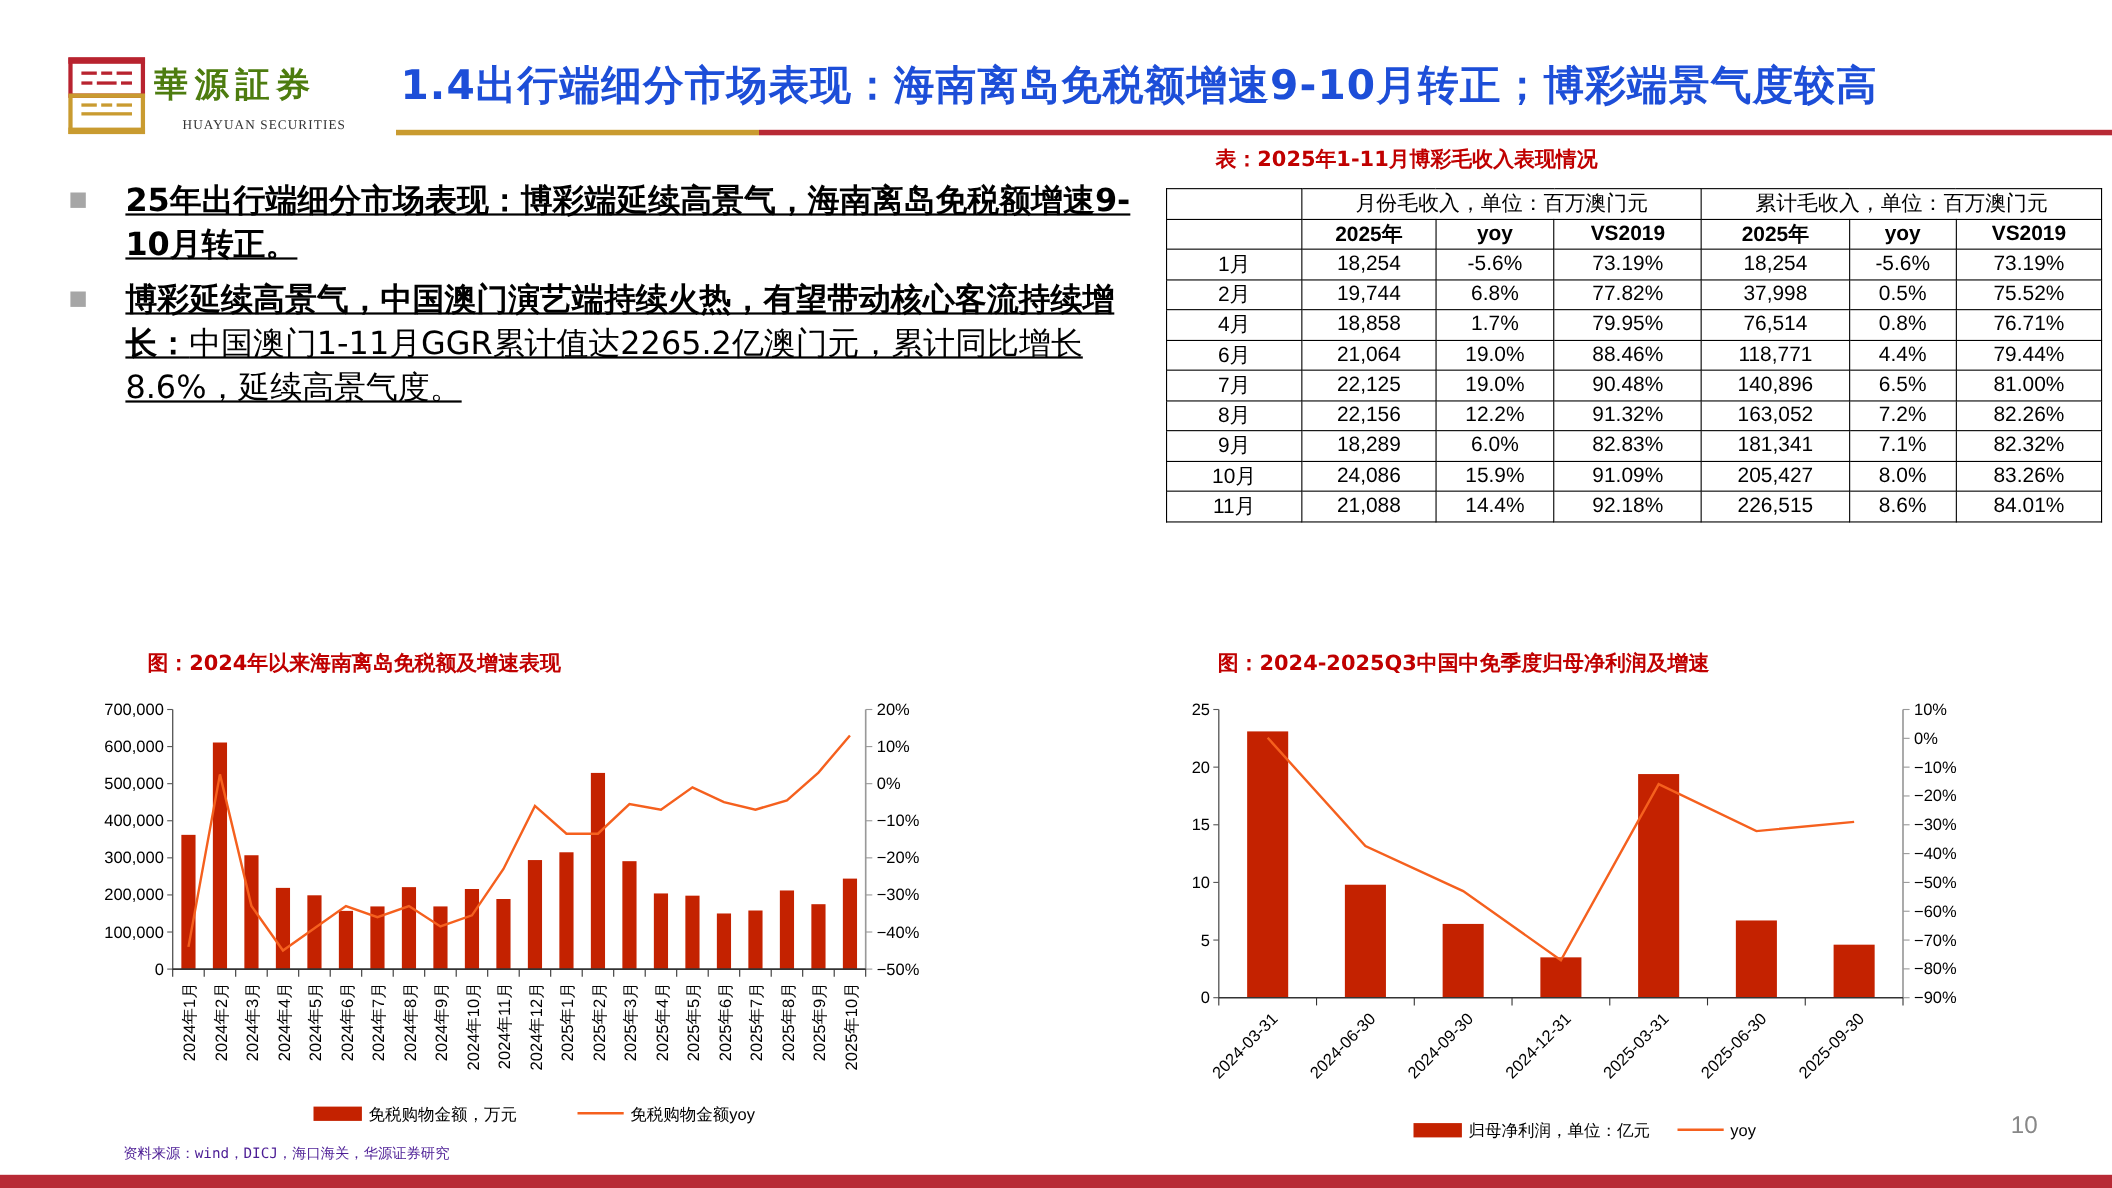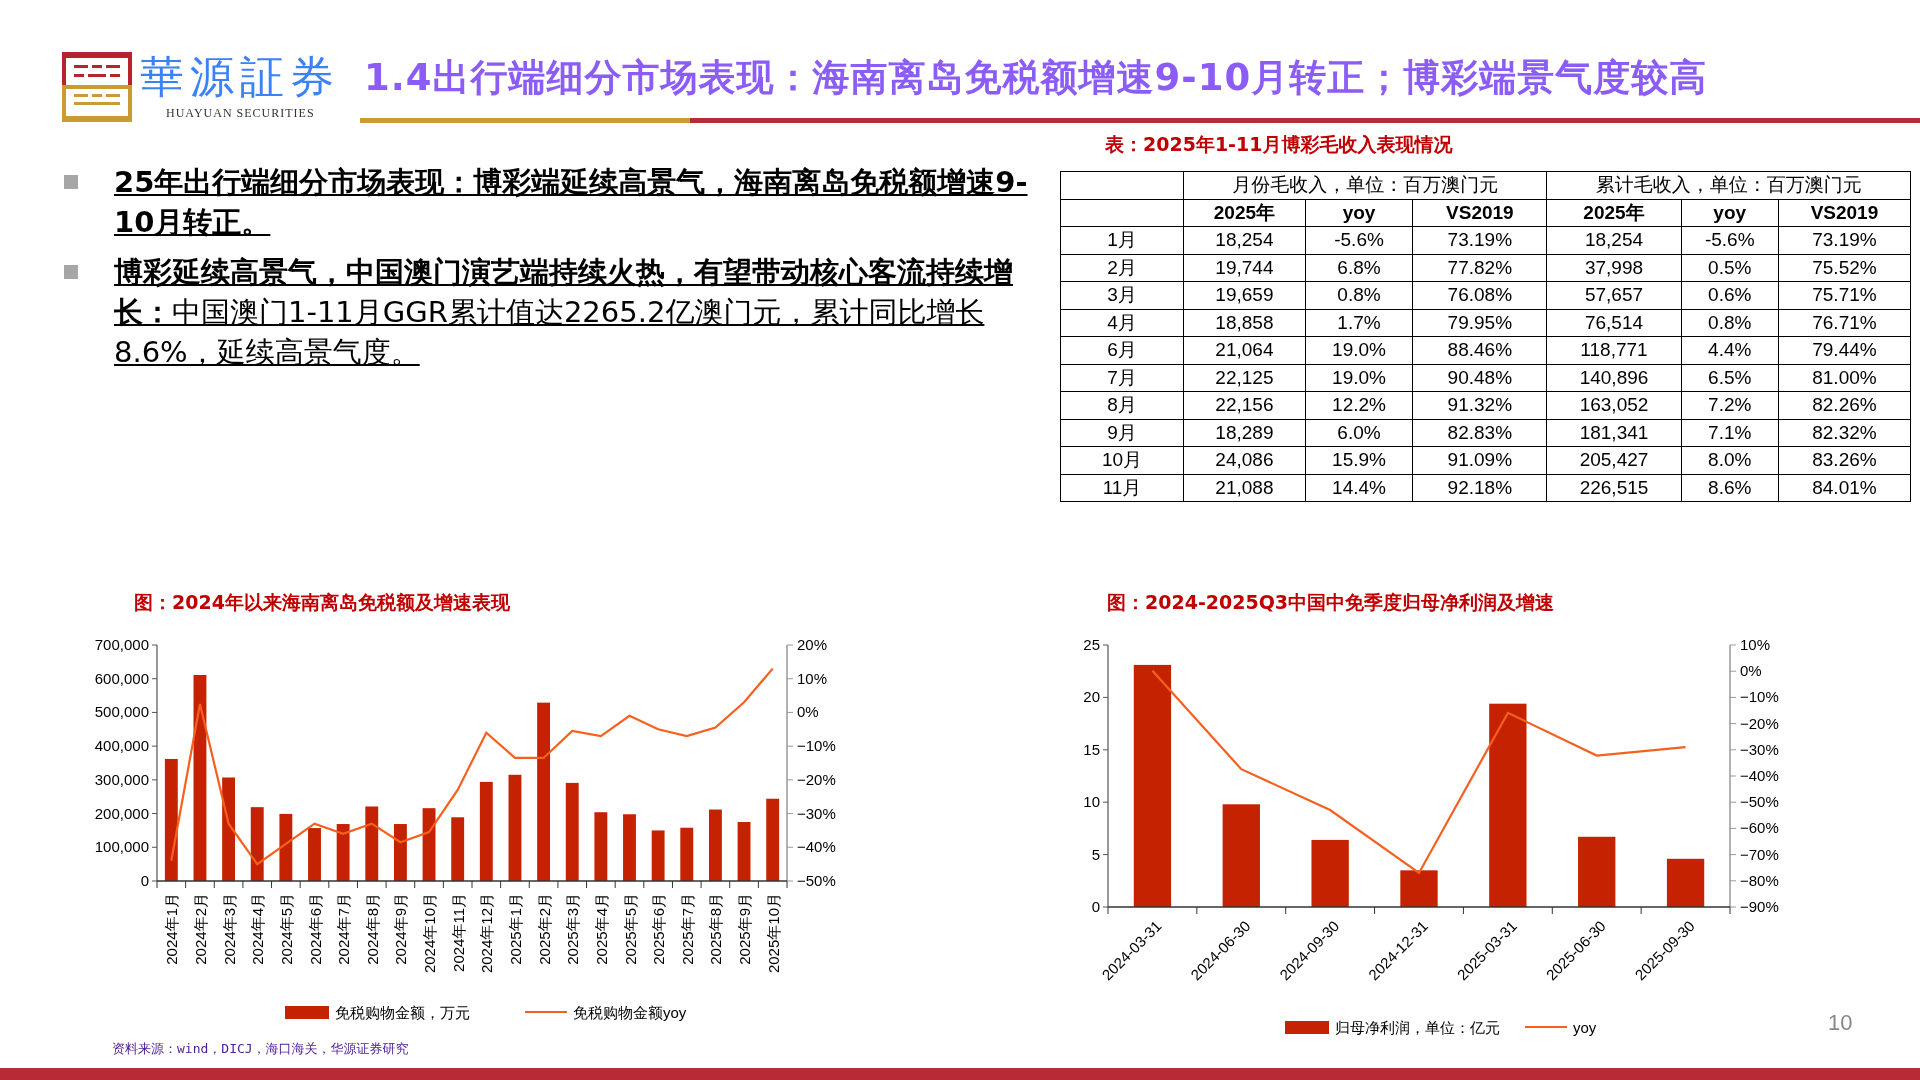--- a/index.html
+++ b/index.html
@@ -1,22 +1,22 @@
 <!DOCTYPE html>
 <html><head>
 <meta charset="utf-8">
 <style>
   html, body { margin:0; padding:0; }
   body { width:1920px; height:1080px; position:relative; overflow:hidden; background:#ffffff; font-family:"DejaVu Sans", sans-serif; color:#000; }
   .abs { position:absolute; }
   
   .logo-mark { left:62px; top:52px; width:70px; height:70px; }
-  .logo-cn { left:140px; top:52px; font-family:"DejaVu Serif", serif; font-weight:normal; font-size:44px; letter-spacing:6px; color:#3b82f6; line-height:50px; }
+  .logo-cn { left:140px; top:52px; font-family:"DejaVu Serif", serif; font-weight:bold; font-size:31px; letter-spacing:6px; color:#4d7c0f; line-height:50px; }
   .logo-en { left:166px; top:106px; font-family:"Liberation Serif", serif; font-size:12px; letter-spacing:1px; color:#333; }
-  .title { left:364px; top:52px; font-size:37px; font-weight:bold; color:#8b5cf6; line-height:52px; white-space:nowrap; letter-spacing:1px; }
+  .title { left:364px; top:52px; font-size:37px; font-weight:bold; color:#1d4ed8; line-height:52px; white-space:nowrap; letter-spacing:1px; }
   .hdr-line-gold { left:360px; top:118px; width:330px; height:5px; background:#c99b30; }
   .hdr-line-red { left:690px; top:118px; width:1230px; height:5px; background:#b82a35; }
   
   .bullets { left:62px; top:162px; width:970px; }
   .bullet { position:relative; padding-left:52px; font-size:29px; line-height:40px; margin-bottom:10px;text-decoration:underline; }
   .bullet .sq { position:absolute; left:2px; top:13px; width:14px; height:14px; background:#a6a6a6; }
   .bullet b { font-weight:bold; }
   
   .tbl-title { left:1105px; top:132px; font-size:19px; font-weight:bold; color:#c00000; }
   table.gtbl { position:absolute; left:1060px; top:171px; width:851px; border-collapse:collapse; font-family:"Liberation Sans", sans-serif; font-size:19px; }
@@ -100,29 +100,20 @@
         <td>73.19%</td>
       </tr>
       <tr>
         <td>2月</td>
         <td>19,744</td>
         <td>6.8%</td>
         <td>77.82%</td>
         <td>37,998</td>
         <td>0.5%</td>
         <td>75.52%</td>
-      </tr>
-      <tr>
-        <td>3月</td>
-        <td>19,659</td>
-        <td>0.8%</td>
-        <td>76.08%</td>
-        <td>57,657</td>
-        <td>0.6%</td>
-        <td>75.71%</td>
       </tr>
       <tr>
         <td>4月</td>
         <td>18,858</td>
         <td>1.7%</td>
         <td>79.95%</td>
         <td>76,514</td>
         <td>0.8%</td>
         <td>76.71%</td>
       </tr>

